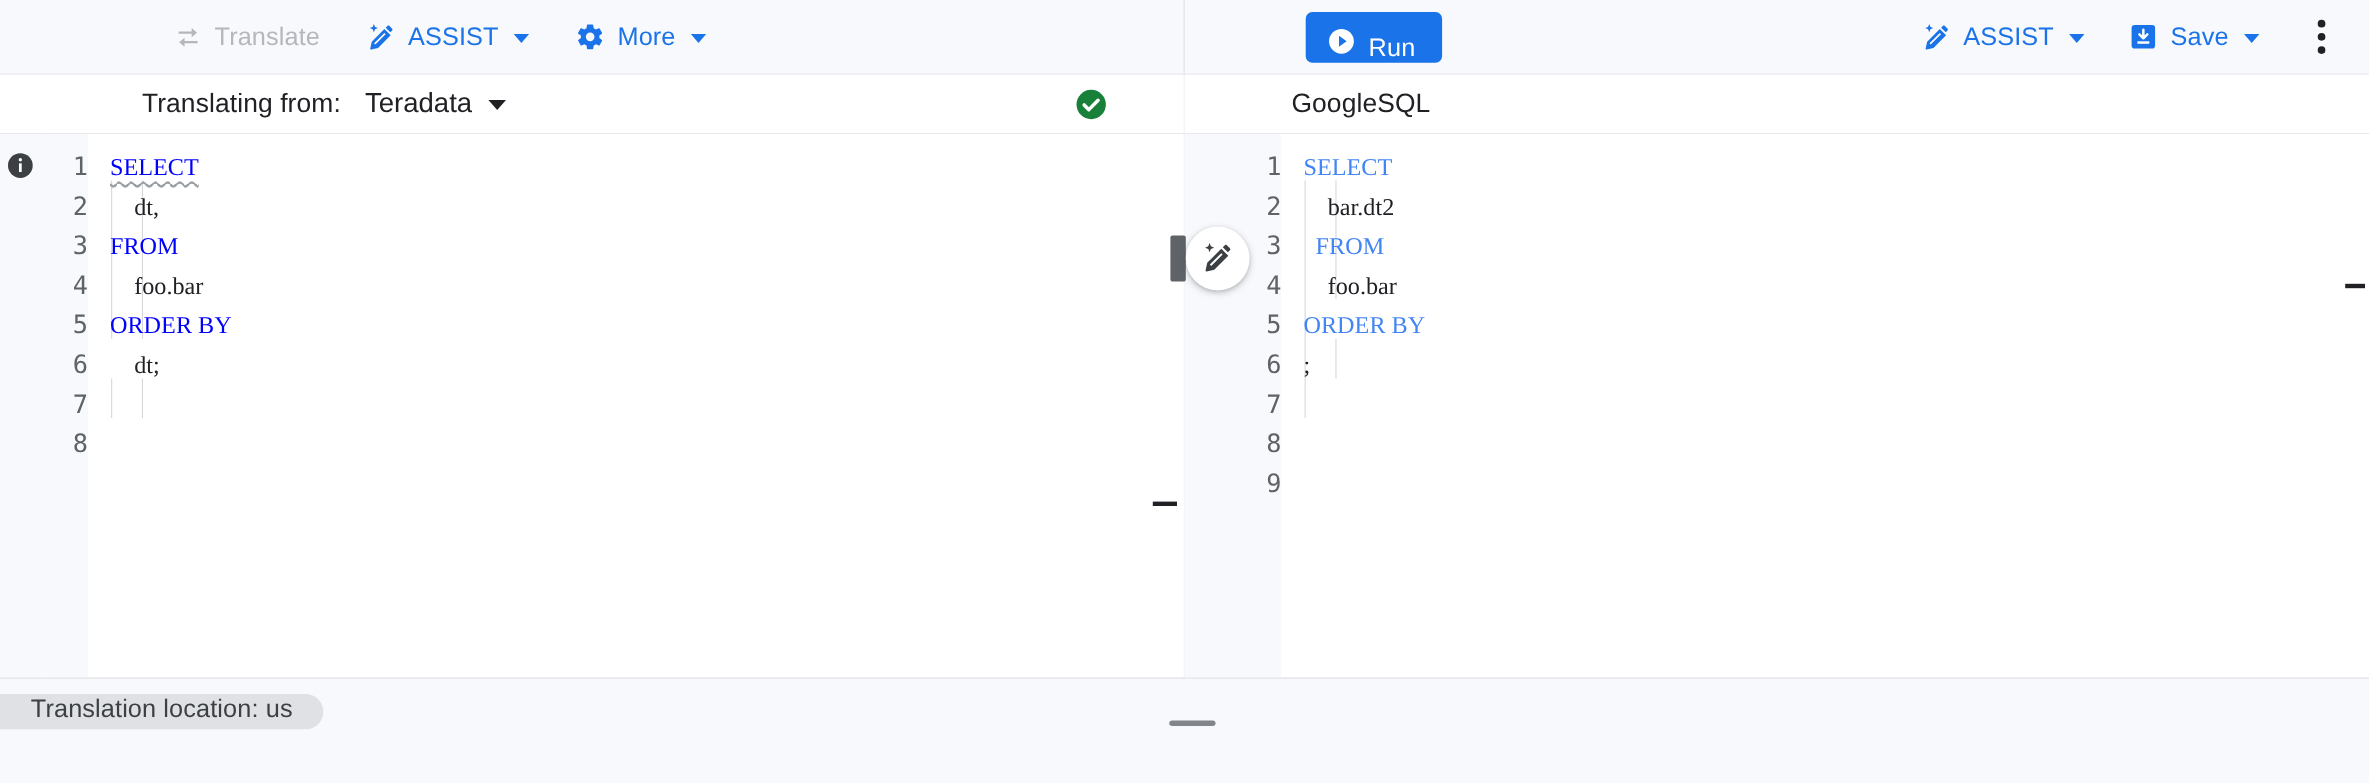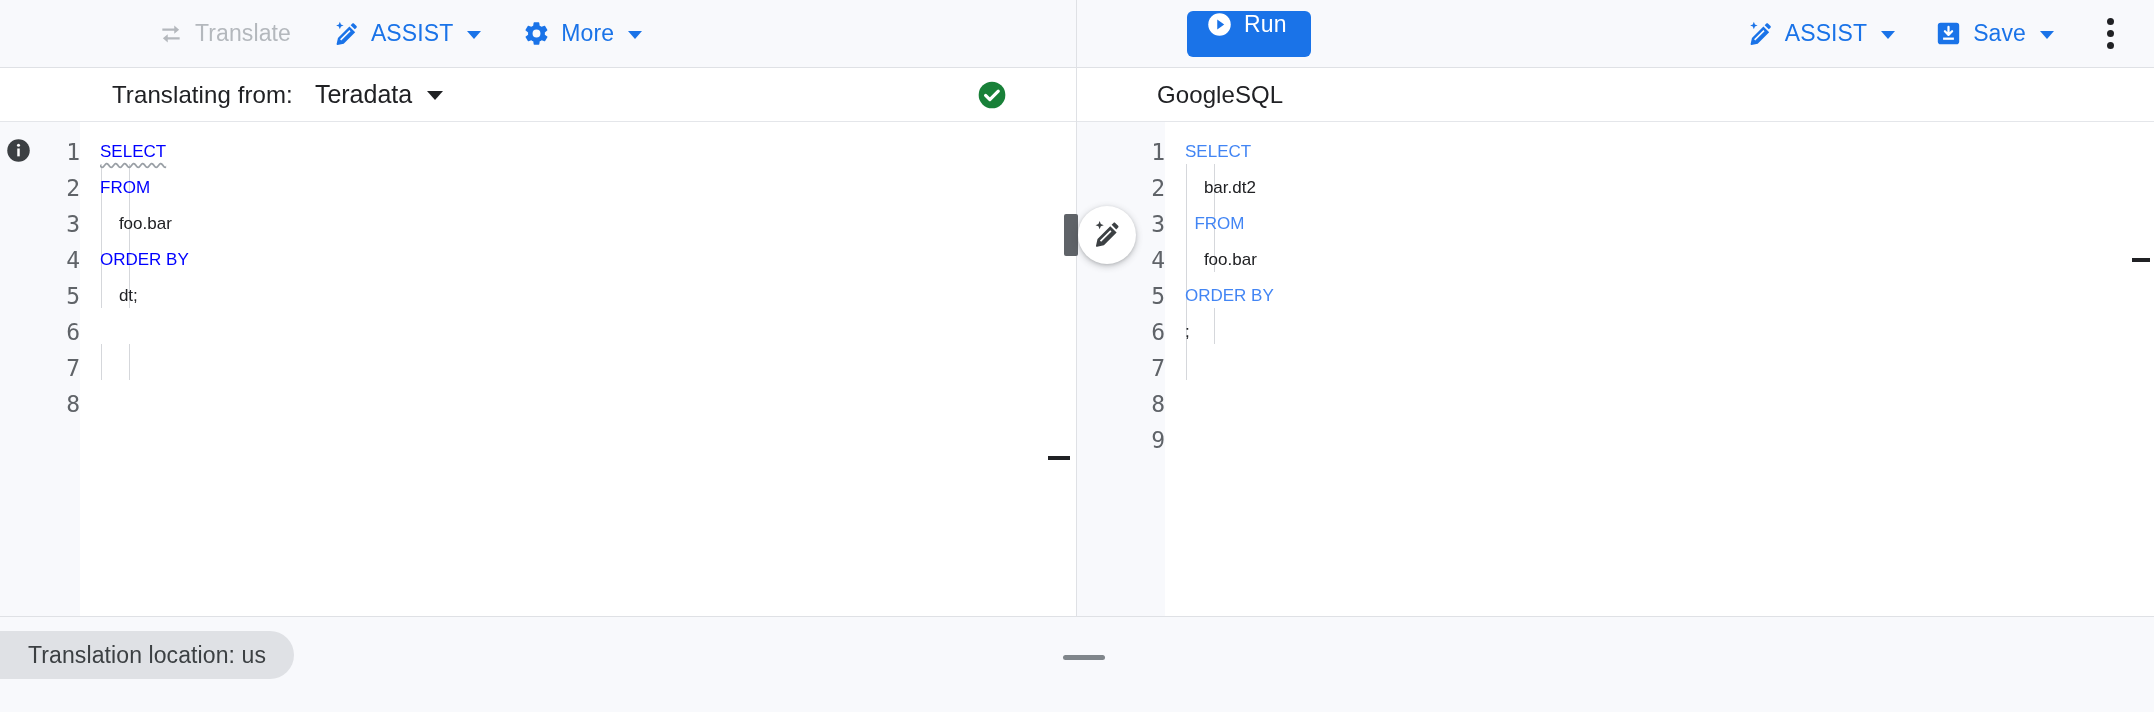--- a/index.html
+++ b/index.html
@@ -75,21 +75,21 @@
     width: 0; height: 0;
     border-left: 7px solid transparent;
     border-right: 7px solid transparent;
     border-top: 8px solid currentColor;
     margin-left: 3px;
     margin-top: 2px;
   }
 
   .run-btn {
     display: flex;
-    align-items: flex-start;
+    align-items: flex-end;
     gap: 11px;
     height: 46px;
     padding: 0 24px 0 19px;
     border: none;
     border-radius: 6px;
     background: #1a73e8;
     color: #ffffff;
     font-family: "Liberation Sans", sans-serif;
     font-size: 23px;
     cursor: pointer;
@@ -140,20 +140,21 @@
     padding-left: 112px;
     border-bottom: 1px solid #e4e6ea;
     position: relative;
   }
   .pane-right .pane-head { padding-left: 80px; align-items: center; }
 
   .head-label {
     font-size: 24px;
     color: #202124;
     letter-spacing: .1px;
+    margin-left: 17px;
   }
   .head-sep { width: 16px; }
 
   .dialect-sel {
     display: flex;
     align-items: center;
     gap: 12px;
     background: transparent;
     border: none;
     font-family: "Liberation Sans", sans-serif;
@@ -219,22 +220,22 @@
     flex: 1;
     padding-top: 12px;
     padding-left: 20px;
     position: relative;
     overflow: hidden;
     background: #ffffff;
   }
   .cl {
     height: 36px;
     line-height: 36px;
-    font-family: Liberation Sans, sans-serif;
-    font-size: 17px;
+    font-family: Liberation Serif, serif;
+    font-size: 22px;
     color: #202124;
     white-space: pre;
     position: relative;
   }
   .kw-hard { color: #0000ff; }
   .kw-soft { color: #4285f4; }
   .squig {
     text-decoration: underline wavy #9aa0a6;
     text-decoration-skip-ink: none;
     text-underline-offset: 5px;
@@ -306,23 +307,23 @@
     position: relative;
     height: 96px;
     min-height: 96px;
     background: #f8f9fc;
     border-top: 1px solid #dfe1e5;
   }
   .loc-pill {
     position: absolute;
     left: 0;
     top: 14px;
-    height: 48px;
-    display: flex;
-    align-items: center;
+    height: 32px;
+    display: flex;
+    align-items: flex-start;
     padding: 0 28px;
     background: #dfe1e5;
     border-radius: 0 24px 24px 0;
     font-size: 23px;
     color: #3c4043;
     letter-spacing: .1px;
   }
   .bottom-handle {
     position: absolute;
     left: 1063px;
@@ -464,20 +465,21 @@
           <div class="guides">
             <div class="guide" style="left:1px;  top:30px; height:108px;"></div>
             <div class="guide" style="left:29px; top:30px; height:108px;"></div>
             <div class="guide" style="left:1px;  top:138px; height:36px;"></div>
             <div class="guide" style="left:29px; top:138px; height:36px;"></div>
             <div class="guide" style="left:1px;  top:210px; height:36px;"></div>
             <div class="guide" style="left:29px; top:210px; height:36px;"></div>
           </div>
           <div id="src-code">
               <div class="cl"><span class="kw-hard squig">SELECT</span></div>
+              <div class="cl"><span>    dt,</span></div>
               <div class="cl"><span class="kw-hard">FROM</span></div>
               <div class="cl"><span>    foo.bar</span></div>
               <div class="cl"><span class="kw-hard">ORDER BY</span></div>
               <div class="cl"><span>    dt;</span></div>
               <div class="cl"><span></span></div>
             </div>
         </div>
       </div>
     </div>
 

